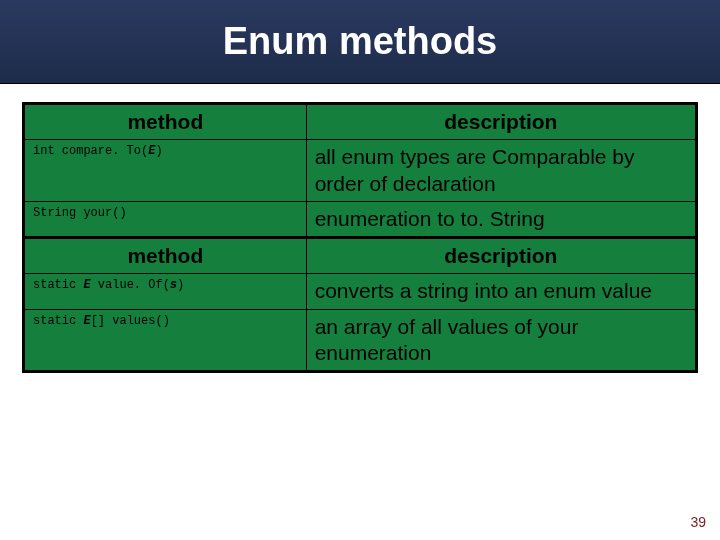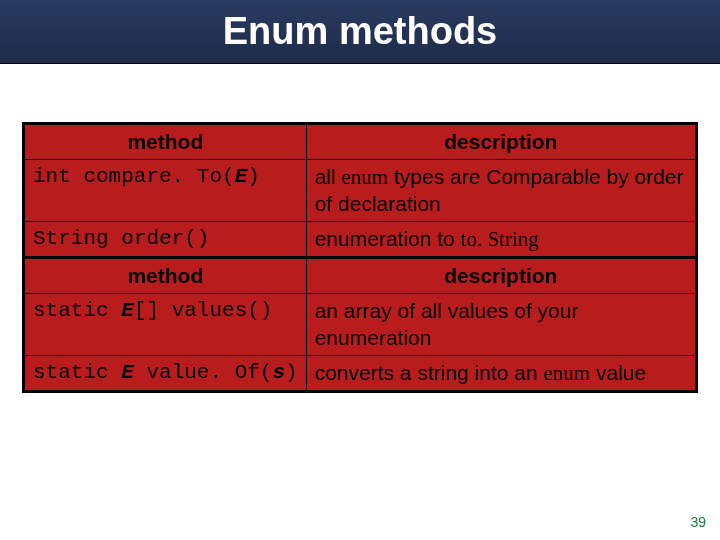--- a/index.html
+++ b/index.html
@@ -6,74 +6,73 @@
   body {
     width: 720px;
     height: 540px;
     background: #fff;
     font-family: Verdana, Arial, sans-serif;
     position: relative;
     overflow: hidden;
   }
   .title-bar {
     width: 100%;
-    height: 64px;
+    height: 84px;
     background: linear-gradient(to bottom, #2a3a60 0%, #1e2c4a 100%);
     display: flex;
     align-items: center;
     justify-content: center;
     border-bottom: 1px solid #000;
   }
   .title-bar h1 {
     color: #fff;
     font-size: 38px;
     font-weight: bold;
     font-family: Verdana, Arial, sans-serif;
   }
   .content {
     padding: 18px 22px 0 22px;
   }
   table {
     width: 100%;
     border-collapse: collapse;
-    background: #b91c1c;
-    margin-top: 40px;
+    background: #15803d;
   }
   table.outer {
     border: 3px solid #000;
   }
   th, td {
     border: 1px solid #000;
     padding: 4px 8px;
     vertical-align: top;
     font-size: 21px;
     line-height: 1.25;
   }
   th {
     font-weight: bold;
     text-align: center;
     font-family: Verdana, Arial, sans-serif;
   }
   td.method-col {
     width: 42%;
     font-family: "Courier New", monospace;
-    font-size: 21px;
+    font-size: 12px;
     white-space: nowrap;
   }
   td.desc-col {
     font-family: Arial, sans-serif;
   }
-  .mono { font-family: Liberation Serif, serif; }
+  .mono { font-family: Liberation Sans, sans-serif; }
   .bolditalic { font-weight: bold; font-style: italic; }
   .page-num {
     position: absolute;
     bottom: 10px;
     right: 14px;
     font-size: 14px;
-    color: #15803d;
+    color: #7f1d1d;
     font-family: Arial, sans-serif;
   }
   .thick-top td, .thick-top th { border-top: 3px solid #000; }
 </style>
 </head>
 <body>
 
 <div class="title-bar">
   <h1>Enum methods</h1>
 </div>
@@ -91,47 +90,47 @@
         <span>int compare. To(</span><span class="bolditalic">E</span><span>)</span>
       </td>
       <td class="desc-col">
         <span>all </span><span class="mono">enum</span><span> types are Comparable by order of declaration</span>
       </td>
     </tr>
 
 
     <tr>
       <td class="method-col">
-        <span>String order()</span>
+        <span>String your()</span>
       </td>
       <td class="desc-col">
         <span>enumeration to </span><span class="mono">to. String</span>
       </td>
     </tr>
 
 
     <tr class="thick-top">
       <th>method</th>
       <th>description</th>
     </tr>
 
     <tr>
       <td class="method-col">
-        <span>static </span><span class="bolditalic">E</span><span>[] values()</span>
+        <span>static </span><span class="bolditalic">E</span><span> value. Of(</span><span class="bolditalic">s</span><span>)</span>
       </td>
       <td class="desc-col">
-        <span>an array of all values of your enumeration</span>
+        <span>converts a string into an </span><span class="mono">enum</span><span> value</span>
       </td>
     </tr>
 
     <tr>
       <td class="method-col">
-        <span>static </span><span class="bolditalic">E</span><span> value. Of(</span><span class="bolditalic">s</span><span>)</span>
+        <span>static </span><span class="bolditalic">E</span><span>[] values()</span>
       </td>
       <td class="desc-col">
-        <span>converts a string into an </span><span class="mono">enum</span><span> value</span>
+        <span>an array of all values of your enumeration</span>
       </td>
     </tr>
   </tbody>
     </table>
 </div>
 
 <div class="page-num">39</div>
 
 </body></html>

